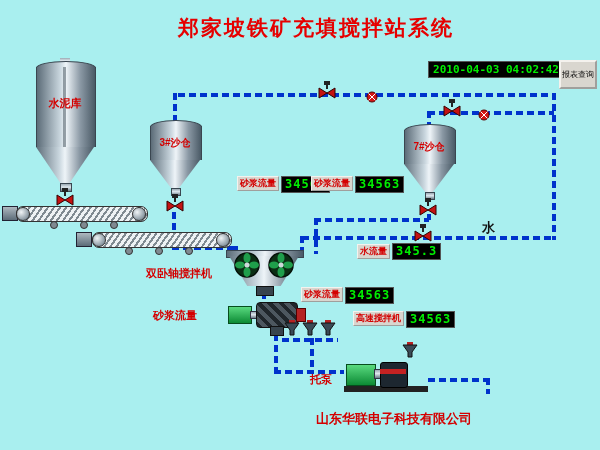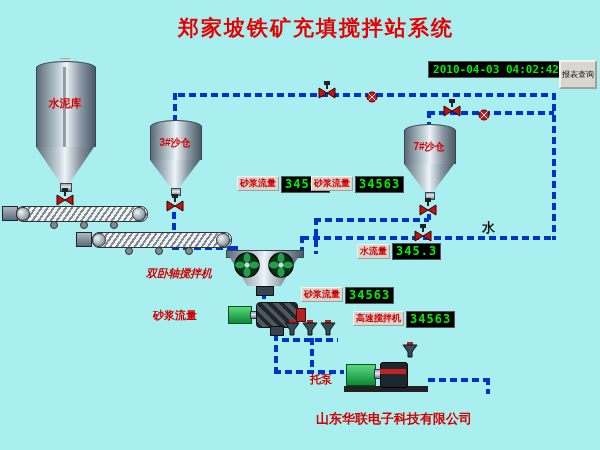--- a/index.html
+++ b/index.html
@@ -168,21 +168,21 @@
   <div class="roller" style="left:110px;top:221px;"></div>
 
   <div class="motor" style="left:76px;top:232px;width:14px;height:13px;"></div>
   <div class="belt" style="left:92px;top:232px;width:138px;"></div>
   <div class="pulley" style="left:92px;top:233px;"></div>
   <div class="pulley" style="left:216px;top:233px;"></div>
   <div class="roller" style="left:125px;top:247px;"></div>
   <div class="roller" style="left:155px;top:247px;"></div>
   <div class="roller" style="left:185px;top:247px;"></div>
 
-  <div class="eq-label" style="left:146px;top:266px;font-style:italic;">双卧轴搅拌机</div>
+  <div class="eq-label" style="left:146px;top:266px;">双卧轴搅拌机</div>
   <div class="abs" style="left:226px;top:250px;width:76px;height:44px;">
     <div class="abs metal" style="left:0;top:0;width:76px;height:6px;border:1px solid #3a4650;"></div>
     <div class="abs metal cone" style="left:0;top:6px;width:76px;height:30px;clip-path:polygon(4% 0,96% 0,72% 100%,28% 100%);"></div>
     <div class="abs dark" style="left:30px;top:36px;width:16px;height:8px;"></div>
     <div class="abs" style="left:8px;top:2px;">
       <svg width="26" height="26" viewBox="0 0 26 26">
           <circle cx="13" cy="13" r="12" fill="#0b2e14" stroke="#041008" stroke-width="1.5"></circle>
           <g fill="#1f9e4b">
             <ellipse cx="13" cy="6" rx="3.5" ry="5"></ellipse>
             <ellipse cx="13" cy="20" rx="3.5" ry="5"></ellipse>

